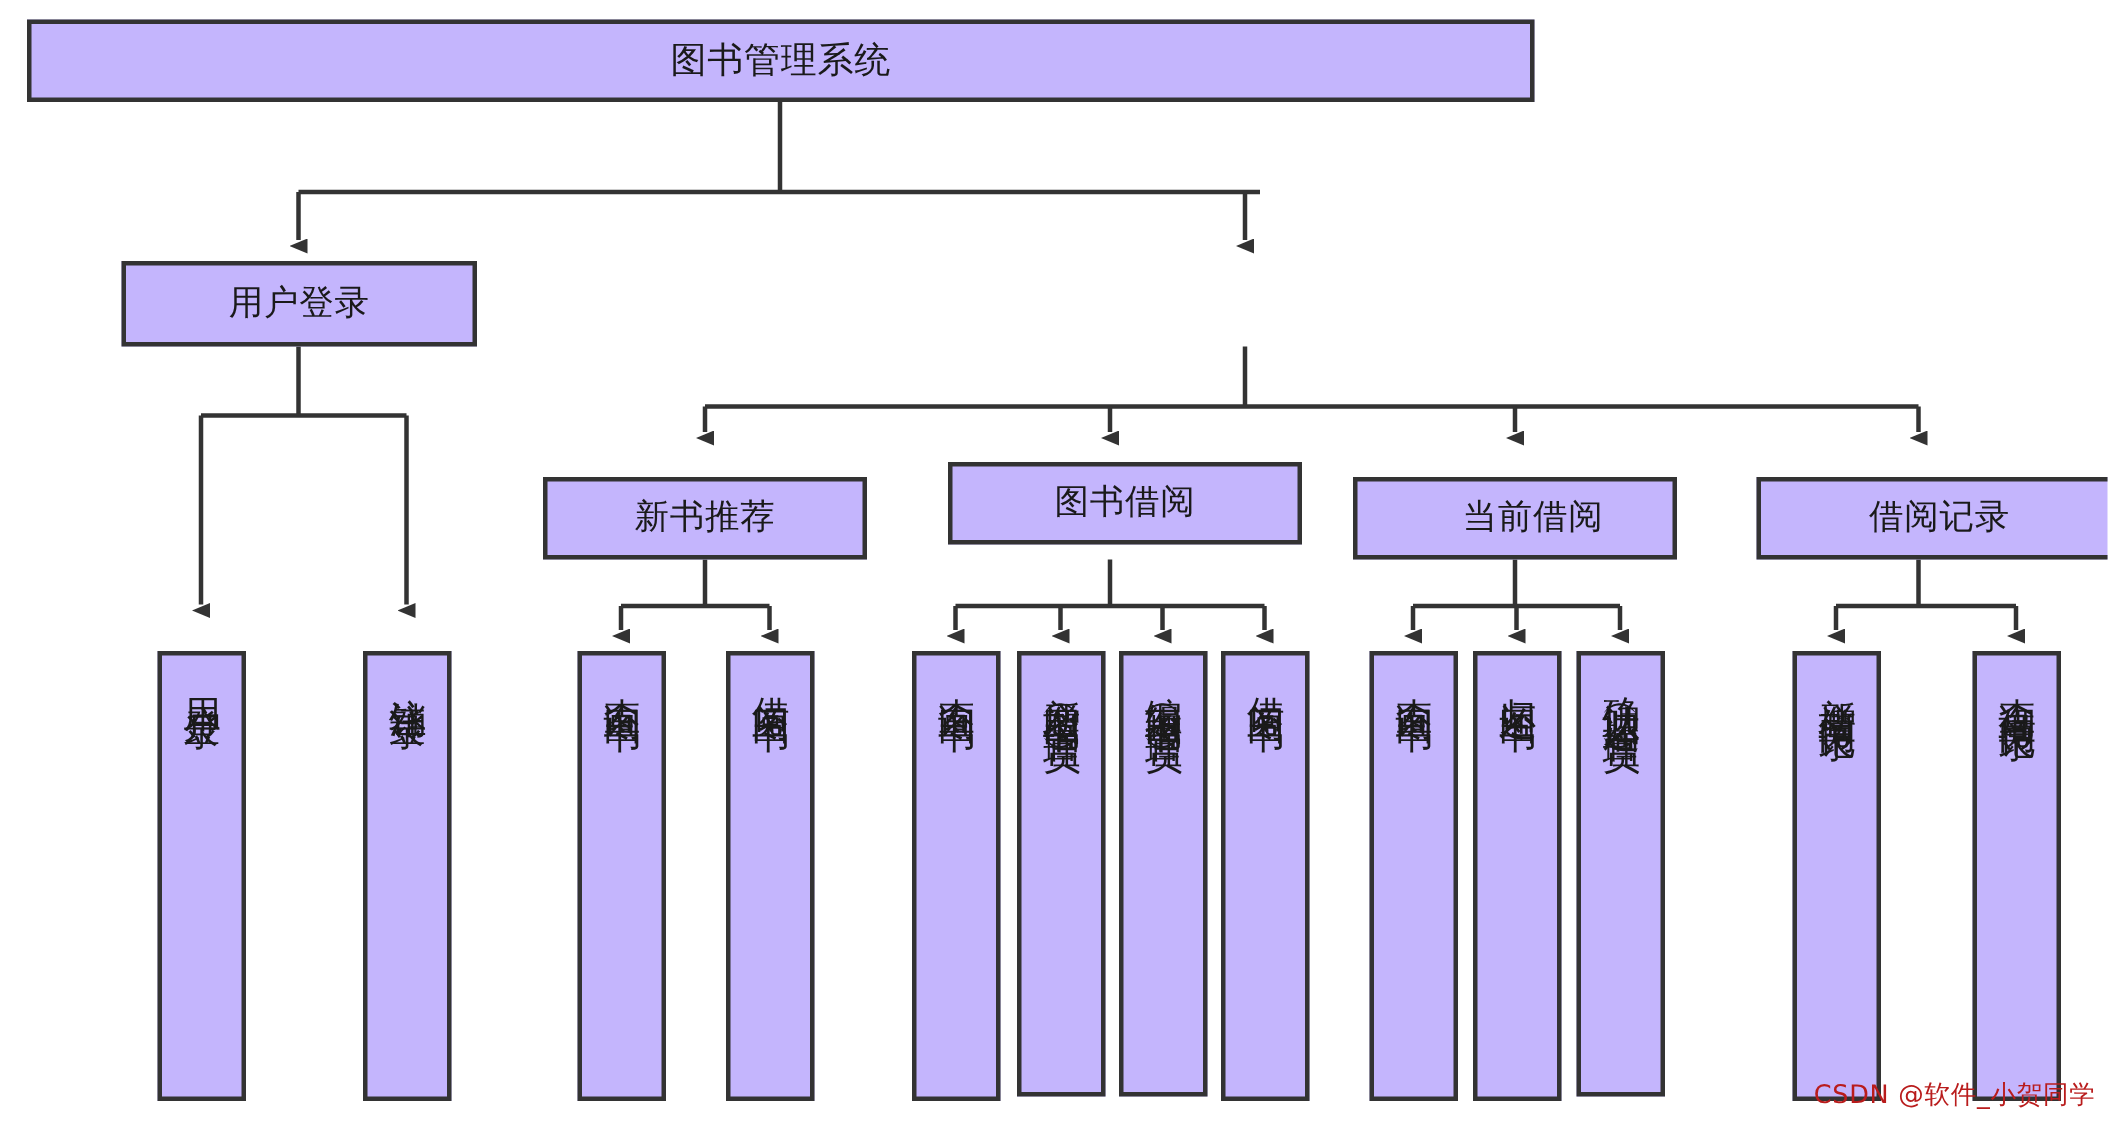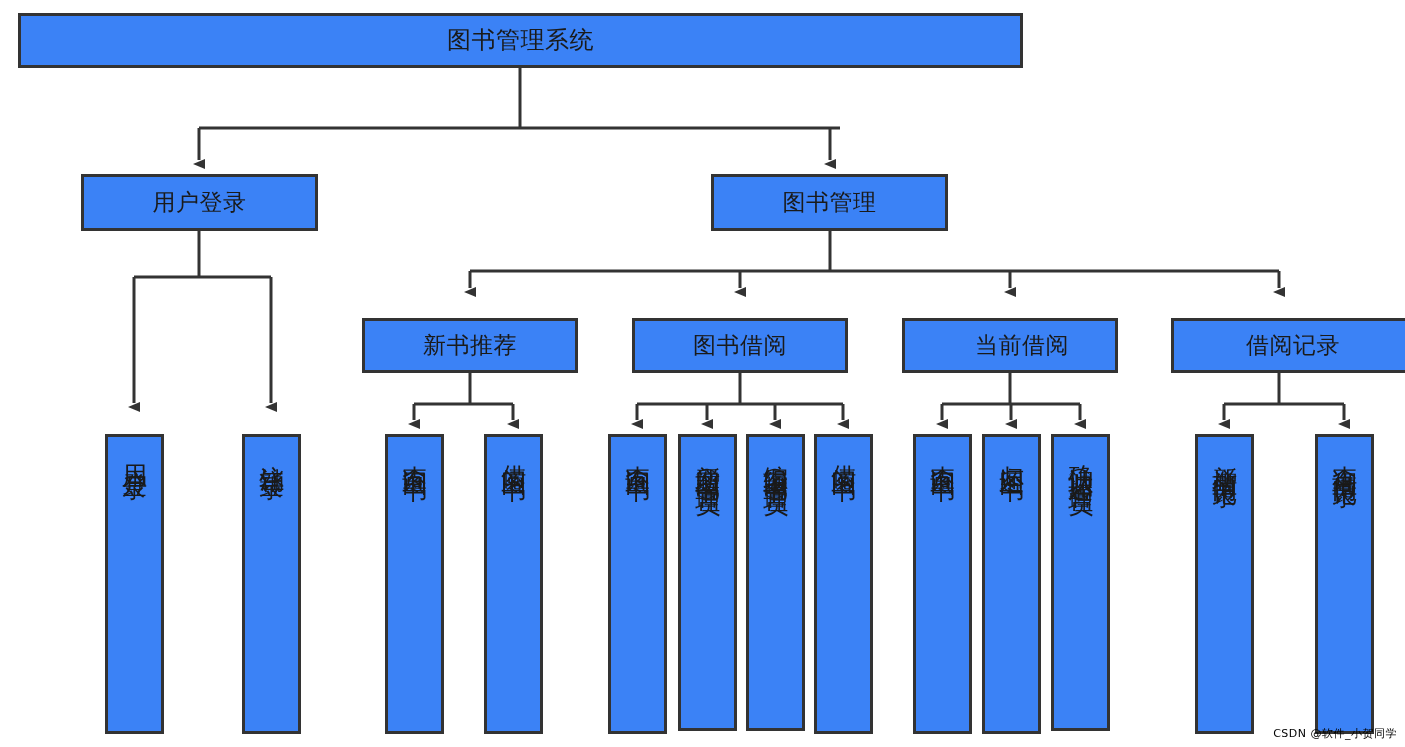--- a/index.html
+++ b/index.html
@@ -23,21 +23,21 @@
   svg.edges {
     position: absolute;
     left: 0; top: 0;
     width: 1405px;
     height: 747px;
     pointer-events: none;
   }
   .node {
     position: absolute;
     box-sizing: border-box;
-    background: #3b82f6;
+    background: #c4b5fd;
     border: 3px solid #333333;
     display: flex;
     align-items: center;
     justify-content: center;
     color: #1a1a1a;
   }
   .node .label {
     display: block;
     text-align: center;
     line-height: 1.18;
@@ -62,22 +62,22 @@
     text-orientation: upright;
     font-size: 25px;
     line-height: 1.02;
     letter-spacing: 4px;
     white-space: nowrap;
   }
   .watermark {
     position: absolute;
     right: 8px;
     bottom: 6px;
-    font-size: 11px;
-    color: #000000;
+    font-size: 17px;
+    color: #b91c1c;
     letter-spacing: 0.5px;
     white-space: nowrap;
     font-family: "DejaVu Sans", "Liberation Sans", sans-serif;
   }
 </style>
 </head>
 <body>
 
 <div id="diagram-root">
 
@@ -131,28 +131,25 @@
     </g>
   </svg>
 
   <div class="node h root" style="left:18px; top:13px; width:1005px; height:55px;">
     <span class="label">图书管理系统</span>
   </div>
 
   <div class="node h" style="left:81px; top:174px; width:237px; height:57px;">
     <span class="label">用户登录</span>
   </div>
-  <div class="node h" style="left:711px; top:174px; width:237px; height:57px;">
-    <span class="label">图书管理</span>
-  </div>
 
   <div class="node h" style="left:362px; top:318px; width:216px; height:55px;align-items:center;">
     <span class="label">新书推荐</span>
   </div>
-  <div class="node h" style="left:632px; top:318px; width:216px; height:55px;">
+  <div class="node h" style="left:632px; top:308px; width:236px; height:55px;">
     <span class="label">图书借阅</span>
   </div>
   <div class="node h" style="left:902px; top:318px; width:216px; height:55px;padding-left:24px;">
     <span class="label">当前借阅</span>
   </div>
   <div class="node h" style="left:1171px; top:318px; width:244px; height:55px;">
     <span class="label">借阅记录</span>
   </div>
 
   <div class="node v" style="left:105px; top:434px; width:59px; height:300px;">

